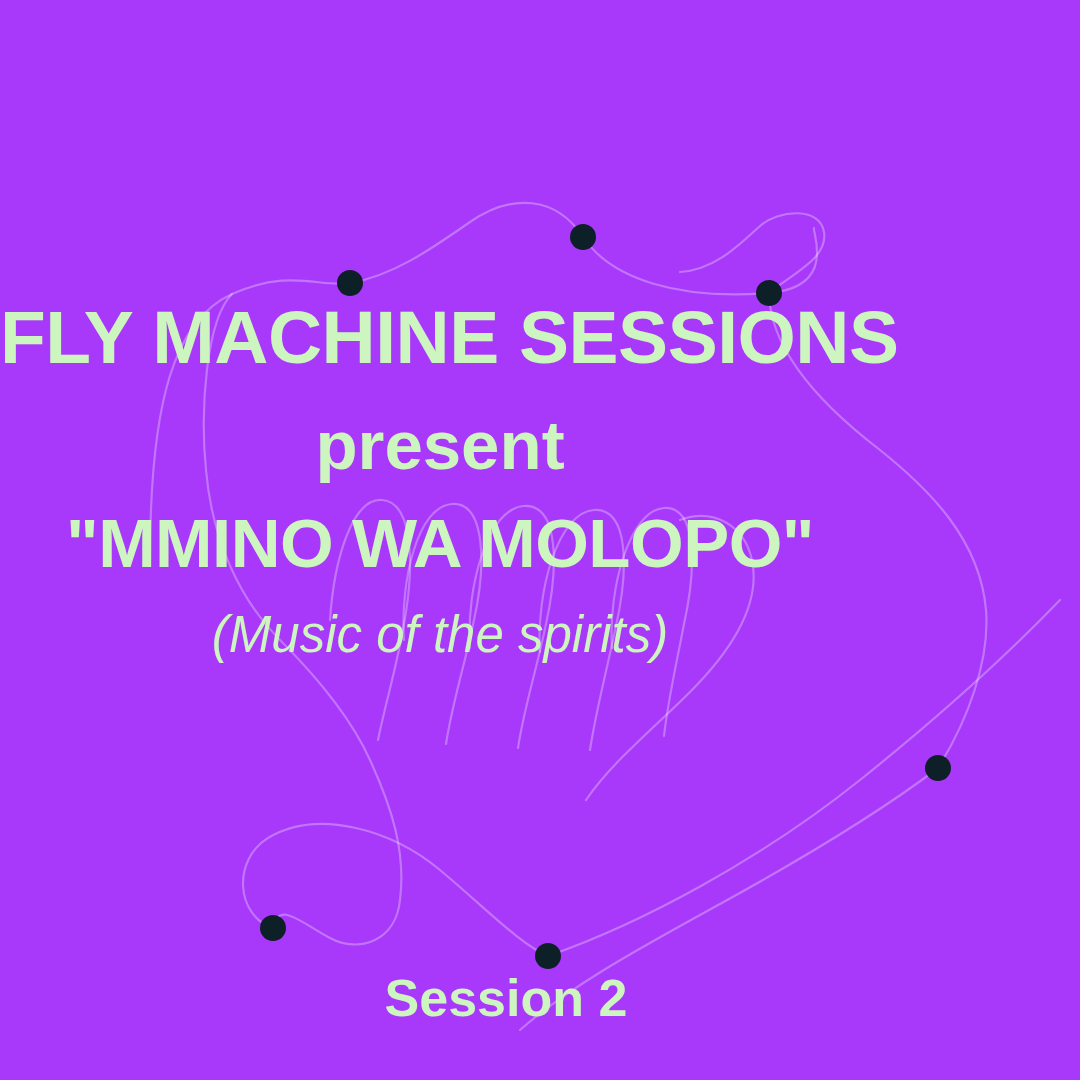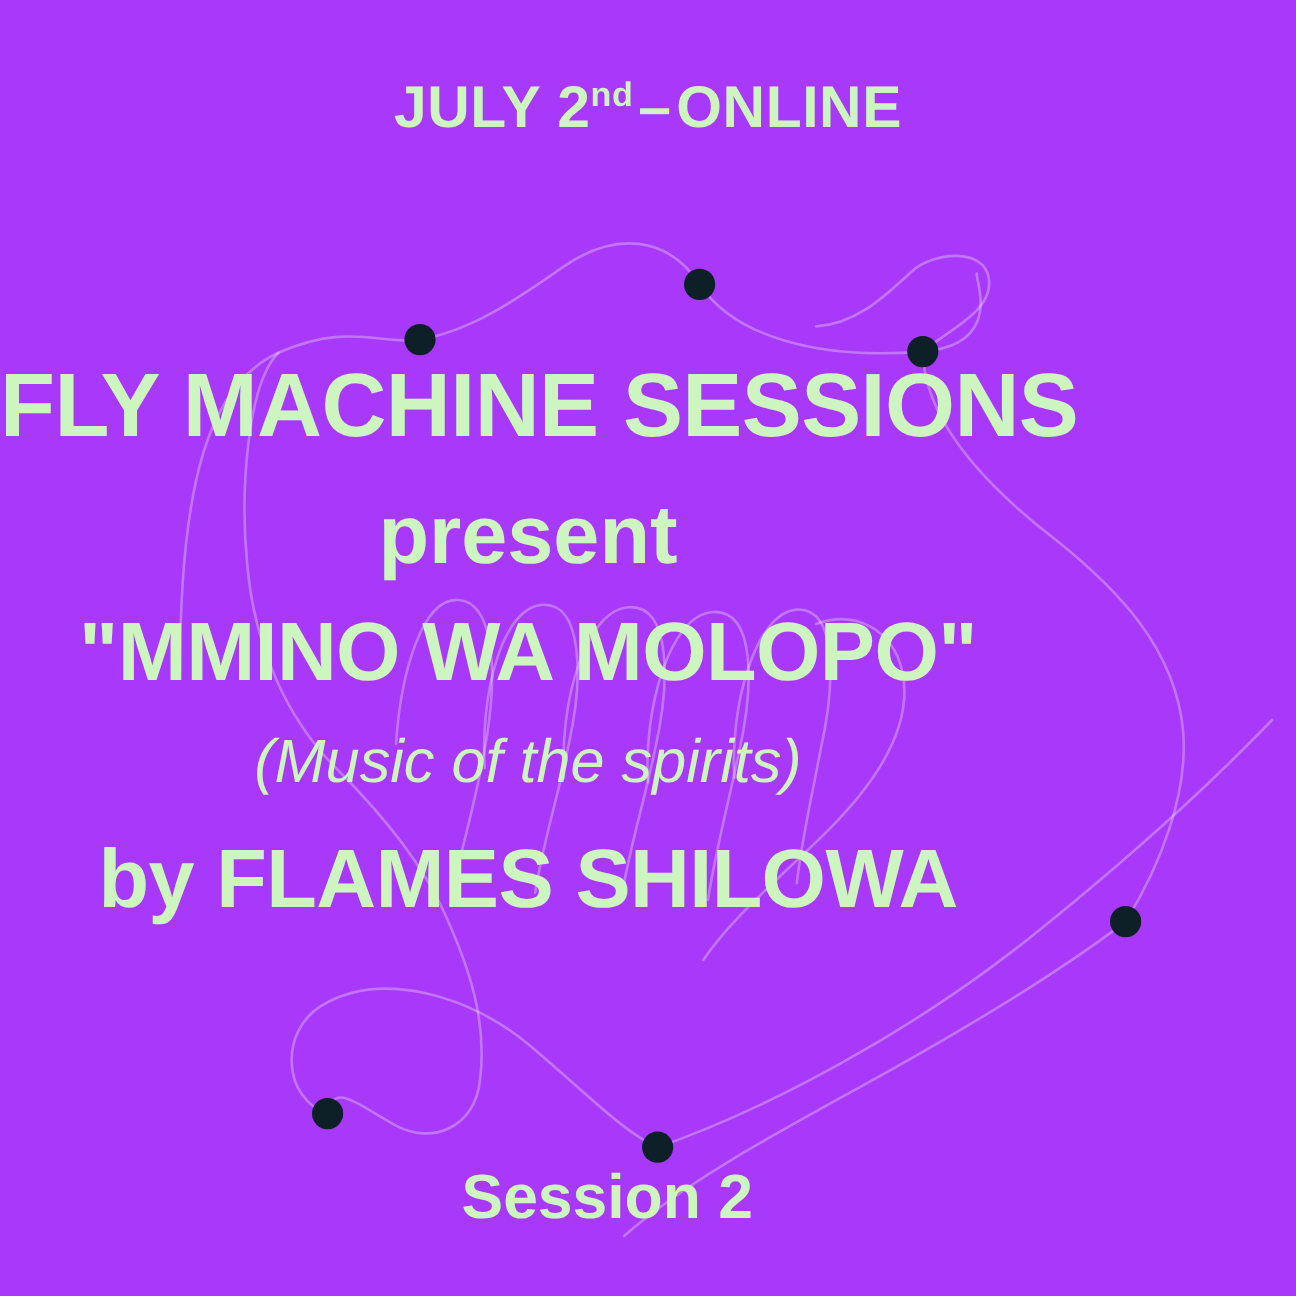--- a/index.html
+++ b/index.html
@@ -164,28 +164,24 @@
       <circle cx="350" cy="283" r="13"></circle>
       <circle cx="769" cy="293" r="13"></circle>
       <circle cx="938" cy="768" r="13"></circle>
       <circle cx="273" cy="928" r="13"></circle>
       <circle cx="548" cy="956" r="13"></circle>
     </g>
   </svg>
 
   <div class="content-layer">
 
-    <div class="header-line">
-      <span>JULY 2</span><sup>nd</sup><span class="dash">–</span><span>ONLINE</span>
-    </div>
 
     <div class="title-block">
       <div class="line-org">FLY MACHINE SESSIONS</div>
       <div class="line-present">present</div>
       <div class="line-work">"MMINO WA MOLOPO"</div>
       <div class="line-translation">(Music of the spirits)</div>
-      <div class="line-artist">by FLAMES SHILOWA</div>
     </div>
 
     <div class="footer-line">Session 2</div>
 
   </div>
 </div>
 
 </body></html>

